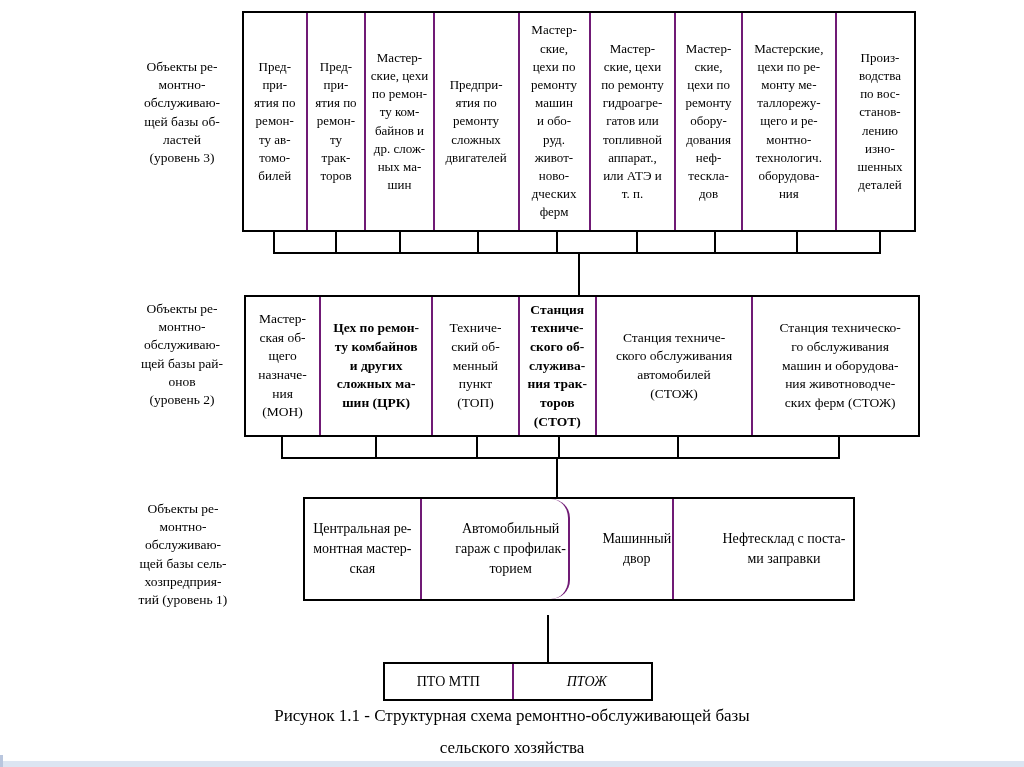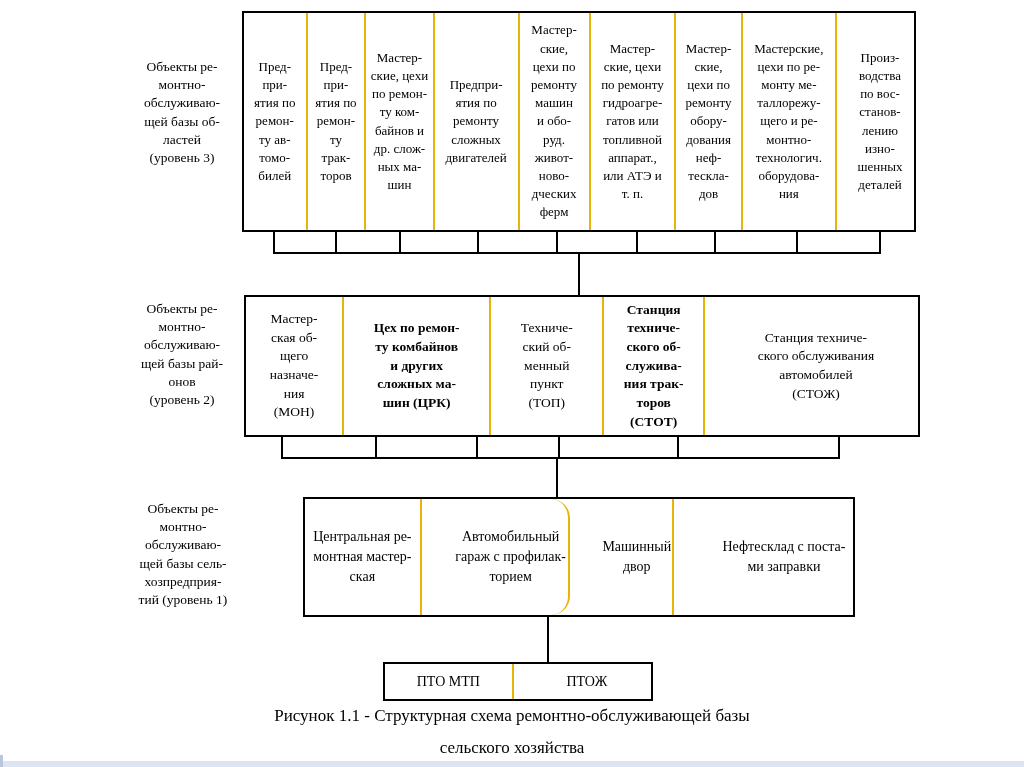--- a/index.html
+++ b/index.html
@@ -15,21 +15,21 @@
 
   
   .row {
     position: absolute;
     display: flex;
     border: 2px solid #000;
     box-sizing: border-box;
     background: #fff;
   }
   .bx {
-    border-right: 2px solid #eab308;
+    border-right: 2px solid #701a75;
     box-sizing: border-box;
     display: flex;
     align-items: center;
     justify-content: center;
     text-align: center;
     white-space: pre-line;
     padding: 0 1px;
     overflow: hidden;
   }
   .bx:last-child { border-right: none; margin-left: 9px; }
@@ -186,44 +186,49 @@
 техниче-
 ского об-
 служива-
 ния трак-
 торов
 (СТОТ)</div>
     <div class="bx fs-l2" style="flex:161 1 0;">Станция техниче-
 ского обслуживания
 автомобилей
 (СТОЖ)</div>
+    <div class="bx fs-l2" style="flex:162 1 0;">Станция техническо-
+го обслуживания
+машин и оборудова-
+ния животноводче-
+ских ферм (СТОЖ)</div>
   </div>
 
   <div class="rowlabel" style="left:123px; top:500px; width:120px;">Объекты ре-
 монтно-
 обслуживаю-
 щей базы сель-
 хозпредприя-
 тий (уровень 1)</div>
-  <div class="row" style="left:303px; top:497px; width:552px; height:120px;gap:32px;">
+  <div class="row" style="left:303px; top:497px; width:552px; height:104px;gap:32px;">
     <div class="bx fs-l1" style="flex:145 1 0;">Центральная ре-
 монтная мастер-
 ская</div>
     <div class="bx fs-l1" style="flex:144 1 0;border-radius:19px;">Автомобильный
 гараж с профилак-
 торием</div>
     <div class="bx fs-l1" style="flex:88 1 0;">Машинный
 двор</div>
     <div class="bx fs-l1" style="flex:175 1 0;">Нефтесклад с поста-
 ми заправки</div>
   </div>
 
   <div class="row" style="left:383px; top:662px; width:270px; height:39px;">
     <div class="bx fs-pt" style="flex:134 1 0;">ПТО МТП</div>
-    <div class="bx fs-pt" style="flex:136 1 0;">ПТОЖ</div>
+    <div class="bx fs-pt" style="flex:136 1 0;font-style:italic;">ПТОЖ</div>
   </div>
 
   <div id="connectors">
       <div class="line" style="left: 273px; top: 230px; width: 2px; height: 24px;"></div>
       <div class="line" style="left: 335px; top: 230px; width: 2px; height: 24px;"></div>
       <div class="line" style="left: 399px; top: 230px; width: 2px; height: 24px;"></div>
       <div class="line" style="left: 477px; top: 230px; width: 2px; height: 24px;"></div>
       <div class="line" style="left: 556px; top: 230px; width: 2px; height: 24px;"></div>
       <div class="line" style="left: 636px; top: 230px; width: 2px; height: 24px;"></div>
       <div class="line" style="left: 714px; top: 230px; width: 2px; height: 24px;"></div>

